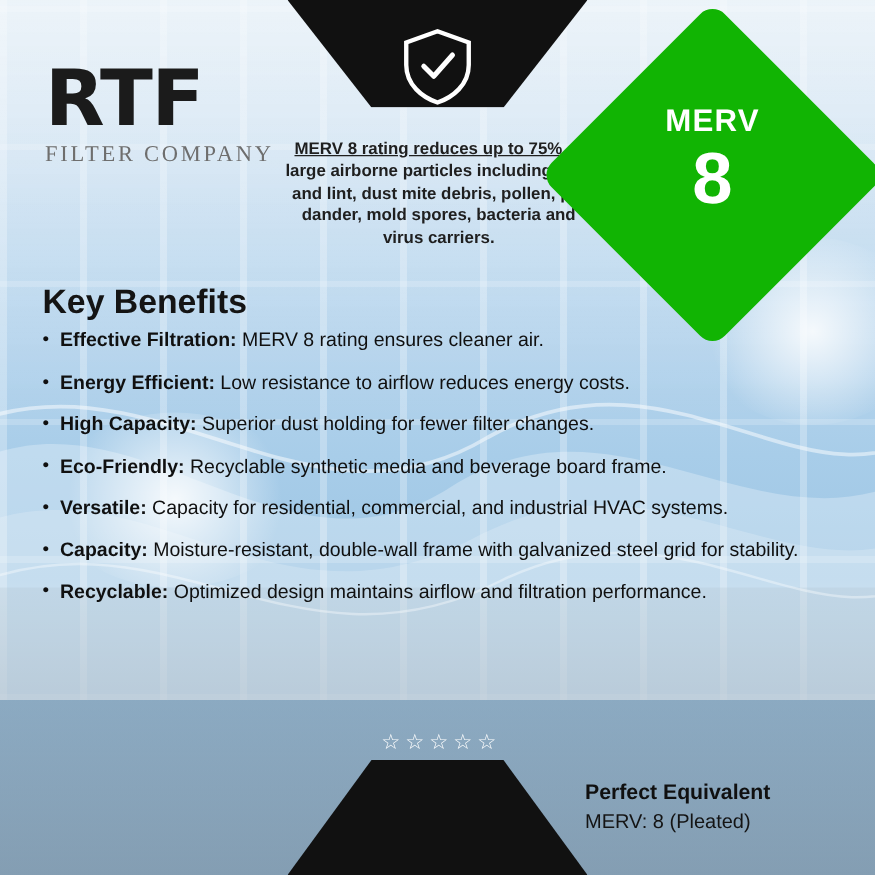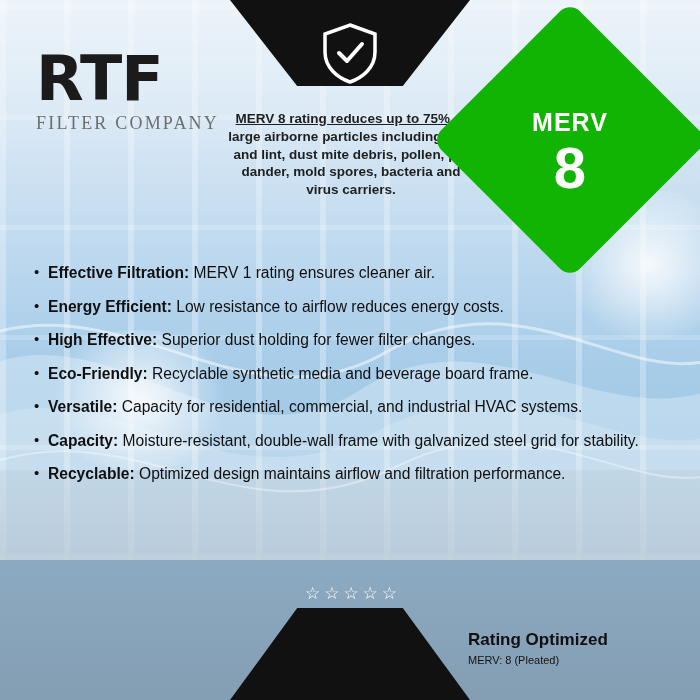--- a/index.html
+++ b/index.html
@@ -63,21 +63,21 @@
     text-align: center; font-size: 13.5px; line-height: 1.32; color: #1f1f1f;
     font-weight: 600;
   }
   .merv-note .u { text-decoration: underline; }
   
   .diamond {
     position: absolute; left: 472px; top: 42px; width: 196px; height: 196px;
     background: #11b403; transform: rotate(45deg); border-radius: 14px;
   }
   .diamond-inner {
-    position: absolute; left: 472px; top: 54px; width: 196px; height: 196px;
+    position: absolute; left: 472px; top: 29px; width: 196px; height: 196px;
     display: flex; flex-direction: column; align-items: center; justify-content: center;
     color: #ffffff;
   }
   .diamond-label { font-size: 25px; font-weight: bold; letter-spacing: 1px; }
   .diamond-num { font-size: 58px; font-weight: bold; line-height: 1.0; margin-top: 2px; }
   
   .kb-title {
     position: absolute; left: 34px; top: 226px;
     font-size: 27px; font-weight: bold; color: #141414;
   }
@@ -92,21 +92,21 @@
   
   .stars {
     position: absolute; left: 305px; bottom: 96px; width: 92px;
     display: flex; justify-content: space-between; color: #fff; font-size: 17px;
   }
   
   .rating {
     position: absolute; right: 32px; bottom: 32px; text-align: left; width: 200px;
   }
   .rating-title { font-size: 17px; font-weight: bold; color: #101010; margin-bottom: 3px; }
-  .rating-line { font-size: 11px; color: #141414; line-height: 1.34; }
+  .rating-line { font-size: 16px; color: #141414; line-height: 1.34; }
 </style>
 </head>
 <body>
 
 <div id="page">
 
   <div class="bg-window"></div>
   <div class="bg-floor"></div>
 
   <svg class="swoosh" viewBox="0 0 790 330" preserveAspectRatio="none">
@@ -137,35 +137,36 @@
   <div class="merv-note">
     <span class="u">MERV 8 rating reduces up to 75%</span><span> of large airborne particles including dust and lint, dust mite debris, pollen, pet dander, mold spores, bacteria and virus carriers.</span>
   </div>
 
   <div class="diamond"></div>
   <div class="diamond-inner">
     <div class="diamond-label">MERV</div>
     <div class="diamond-num">8</div>
   </div>
 
+  <div class="kb-title">Key Benefits</div>
   <div class="kb-list">
 
     <div class="kb-item">
       <span class="kb-bullet">•</span>
-      <span class="kb-text"><span class="kb-lead">Effective Filtration:</span><span> MERV 1 rating ensures cleaner air.</span></span>
+      <span class="kb-text"><span class="kb-lead">Effective Filtration:</span><span> MERV 8 rating ensures cleaner air.</span></span>
     </div>
 
     <div class="kb-item">
       <span class="kb-bullet">•</span>
       <span class="kb-text"><span class="kb-lead">Energy Efficient:</span><span> Low resistance to airflow reduces energy costs.</span></span>
     </div>
 
     <div class="kb-item">
       <span class="kb-bullet">•</span>
-      <span class="kb-text"><span class="kb-lead">High Effective:</span><span> Superior dust holding for fewer filter changes.</span></span>
+      <span class="kb-text"><span class="kb-lead">High Capacity:</span><span> Superior dust holding for fewer filter changes.</span></span>
     </div>
 
     <div class="kb-item">
       <span class="kb-bullet">•</span>
       <span class="kb-text"><span class="kb-lead">Eco-Friendly:</span><span> Recyclable synthetic media and beverage board frame.</span></span>
     </div>
 
     <div class="kb-item">
       <span class="kb-bullet">•</span>
       <span class="kb-text"><span class="kb-lead">Versatile:</span><span> Capacity for residential, commercial, and industrial HVAC systems.</span></span>
@@ -185,17 +186,17 @@
 
   <div class="stars">
     <span>☆</span>
     <span>☆</span>
     <span>☆</span>
     <span>☆</span>
     <span>☆</span>
   </div>
 
   <div class="rating">
-    <div class="rating-title">Rating Optimized</div>
+    <div class="rating-title">Perfect Equivalent</div>
     <div class="rating-line">MERV: 8 (Pleated)</div>
   </div>
 
 </div>
 
 </body></html>

